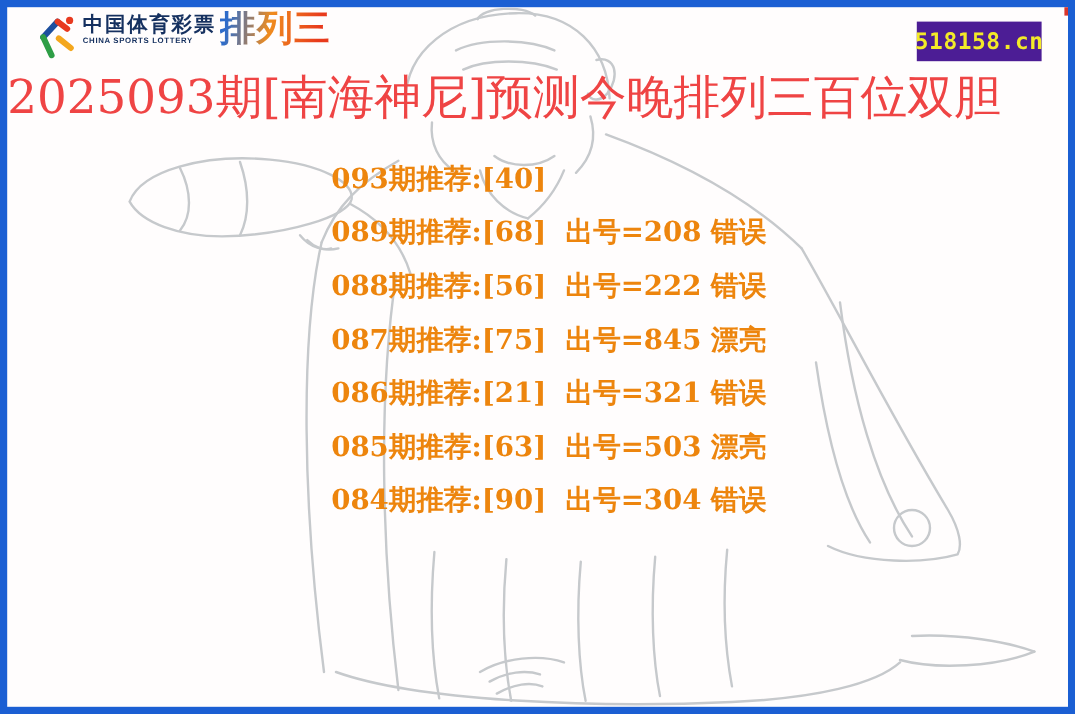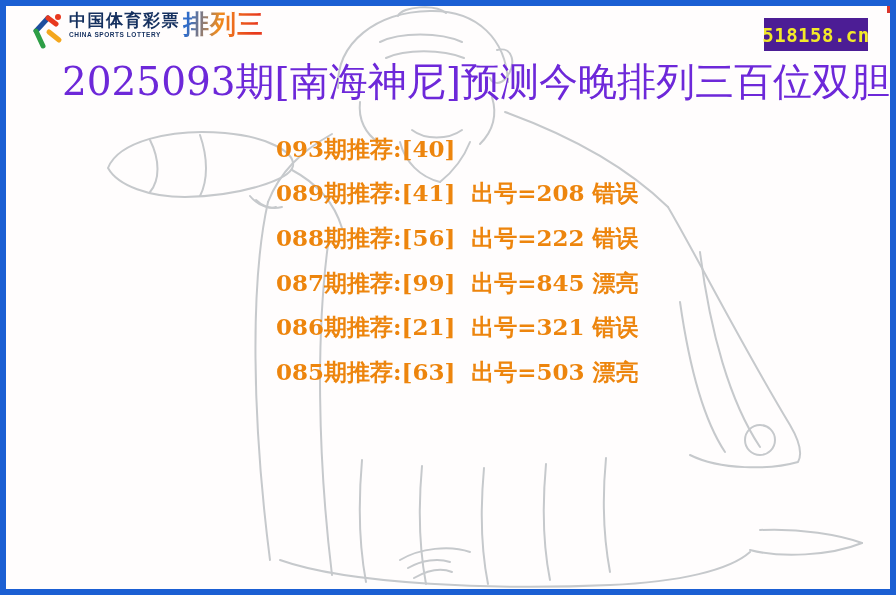--- a/index.html
+++ b/index.html
@@ -10,43 +10,43 @@
   }
   .art{position:absolute;left:0;top:0;width:884px;height:583px;z-index:0;}
   .corner{position:absolute;top:-6px;right:-6px;width:9px;height:13px;background:#d9352b;z-index:4;}
 
   .logo{position:absolute;top:5px;left:22px;display:flex;align-items:flex-start;z-index:2;}
   .logo-mark{width:36px;height:38px;margin-top:2px;}
   .logo-text{margin-left:5px;display:flex;flex-direction:column;}
   .brand-cn{font-size:17px;font-weight:bold;color:#15305f;letter-spacing:1.5px;line-height:20px;}
   .brand-en{font-size:6.5px;font-weight:bold;color:#15305f;letter-spacing:0.55px;line-height:8px;}
   .game-name{
-    font-size:26px;font-weight:900;line-height:30px;margin-left:3px;margin-top:-2px;
+    font-size:30px;font-weight:900;line-height:30px;margin-left:3px;margin-top:-2px;
     color:#e8581c;font-family:"DejaVu Sans","Liberation Sans",sans-serif;letter-spacing:1px;
   }
   @supports ((-webkit-background-clip:text) or (background-clip:text)){
     .game-name{
       background:linear-gradient(100deg,#2f6cc9 8%,#f08c1e 45%,#e83a1c 88%);
       -webkit-background-clip:text;background-clip:text;color:transparent;
     }
   }
 
   .badge{
     position:absolute;top:12px;right:22px;width:104px;height:33px;background:#4c1d95;
     display:flex;align-items:center;justify-content:center;z-index:2;
   }
   .badge span{
     color:#f3ea28;font-family:"DejaVu Sans Mono","Liberation Mono",monospace;
     font-weight:bold;font-size:19px;letter-spacing:0.5px;
   }
 
   .title{
-    position:absolute;top:53px;left:0;right:0;text-align:right;z-index:1;
+    position:absolute;top:53px;left:0;right:0;text-align:left;z-index:1;
     font-family:"DejaVu Serif","Liberation Serif",serif;font-size:39px;line-height:46px;
-    color:#6d28d9;white-space:nowrap;
+    color:#ef4444;white-space:nowrap;
   }
 
   .rows{position:absolute;top:121px;left:270px;z-index:1;}
   .row{
     height:44.6px;display:flex;align-items:center;white-space:pre;
     font-family:"DejaVu Serif","Liberation Serif",serif;font-weight:bold;
     font-size:23px;color:#ed850d;
   }
 </style>
 </head>
@@ -118,20 +118,21 @@
   </div>
 
   <div class="badge">
     <span>518158.cn</span>
   </div>
 
   <div class="title">2025093期[南海神尼]预测今晚排列三百位双胆</div>
 
   <div class="rows">
     <div class="row"><span>093期推荐:[40]</span></div>
-    <div class="row"><span>089期推荐:[41]  出号=208 错误</span></div>
+    <div class="row"><span>089期推荐:[68]  出号=208 错误</span></div>
     <div class="row"><span>088期推荐:[56]  出号=222 错误</span></div>
-    <div class="row"><span>087期推荐:[99]  出号=845 漂亮</span></div>
+    <div class="row"><span>087期推荐:[75]  出号=845 漂亮</span></div>
     <div class="row"><span>086期推荐:[21]  出号=321 错误</span></div>
     <div class="row"><span>085期推荐:[63]  出号=503 漂亮</span></div>
+    <div class="row"><span>084期推荐:[90]  出号=304 错误</span></div>
   </div>
 
 </div>
 
 </body></html>

